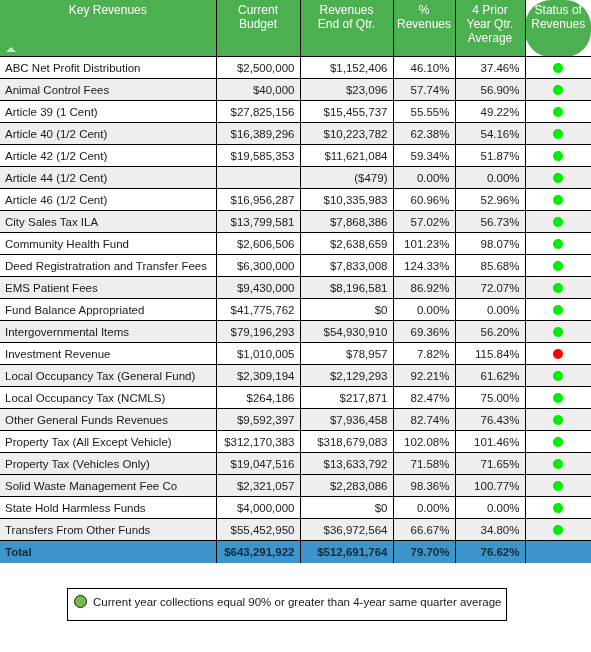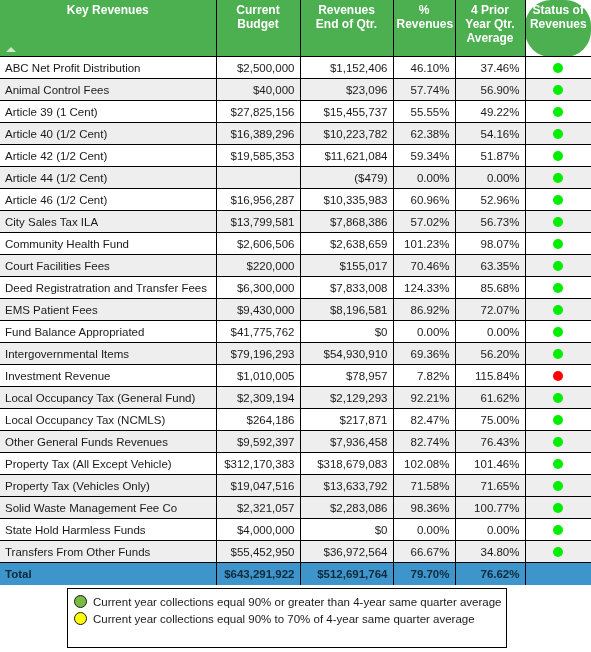--- a/index.html
+++ b/index.html
@@ -25,21 +25,21 @@
     table-layout: fixed;
     width: 591px;
     font-size: 11.5px;
     color: #1a1a1a;
   }
 
   
   thead th {
     background: #4CAF50;
     color: #ffffff;
-    font-weight: bold;
+    font-weight: normal;
     font-size: 12px;
     text-align: center;
     vertical-align: top;
     padding: 4px 3px 0 3px;
     border-right: 1px solid #000000;
     border-bottom: 1px solid #000000;
     height: 52px;
     position: relative;
     line-height: 1.15;
   }
@@ -96,21 +96,21 @@
   tr.total-row td:last-child { border-right: none; }
 
   
   #legend {
     position: absolute;
     left: 67px;
     top: 588px;
     width: 440px;
     border: 1px solid #000000;
     background: #ffffff;
-    padding: 4px 6px 20px 6px;
+    padding: 4px 6px 10px 6px;
     box-sizing: border-box;
   }
   .legend-row {
     display: flex;
     align-items: center;
     height: 17px;
     font-size: 11.5px;
     color: #1a1a1a;
   }
   .legend-dot {
@@ -236,28 +236,20 @@
           <td class="c-status"><span class="dot green"></span></td>
         </tr>
         <tr class="odd">
           <td class="c-name">Community Health Fund</td>
           <td class="c-num">$2,606,506</td>
           <td class="c-num">$2,638,659</td>
           <td class="c-num">101.23%</td>
           <td class="c-num">98.07%</td>
           <td class="c-status"><span class="dot green"></span></td>
         </tr>
-        <tr class="even">
-          <td class="c-name">Court Facilities Fees</td>
-          <td class="c-num">$220,000</td>
-          <td class="c-num">$155,017</td>
-          <td class="c-num">70.46%</td>
-          <td class="c-num">63.35%</td>
-          <td class="c-status"><span class="dot green"></span></td>
-        </tr>
         <tr class="odd">
           <td class="c-name">Deed Registratration and Transfer Fees</td>
           <td class="c-num">$6,300,000</td>
           <td class="c-num">$7,833,008</td>
           <td class="c-num">124.33%</td>
           <td class="c-num">85.68%</td>
           <td class="c-status"><span class="dot green"></span></td>
         </tr>
         <tr class="even">
           <td class="c-name">EMS Patient Fees</td>
@@ -364,18 +356,14 @@
           <td class="c-status"></td>
         </tr>
       </tbody>
   </table>
 
   <div id="legend">
       <div class="legend-row">
         <span class="legend-dot green"></span>
         <span class="legend-text">Current year collections equal 90% or greater than 4-year same quarter average</span>
       </div>
-      <div class="legend-row">
-        <span class="legend-dot yellow"></span>
-        <span class="legend-text">Current year collections equal 90% to 70% of 4-year same quarter average</span>
-      </div>
     </div>
 </div>
 
 </body></html>

